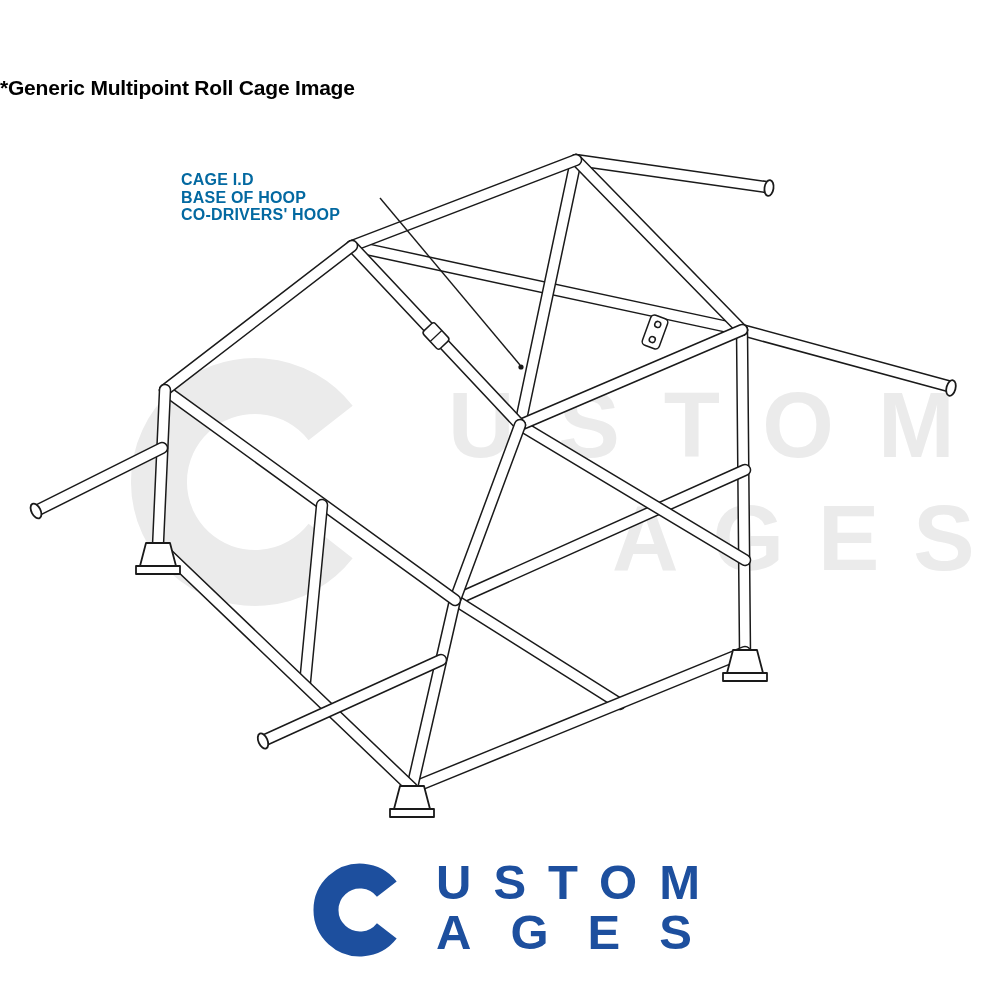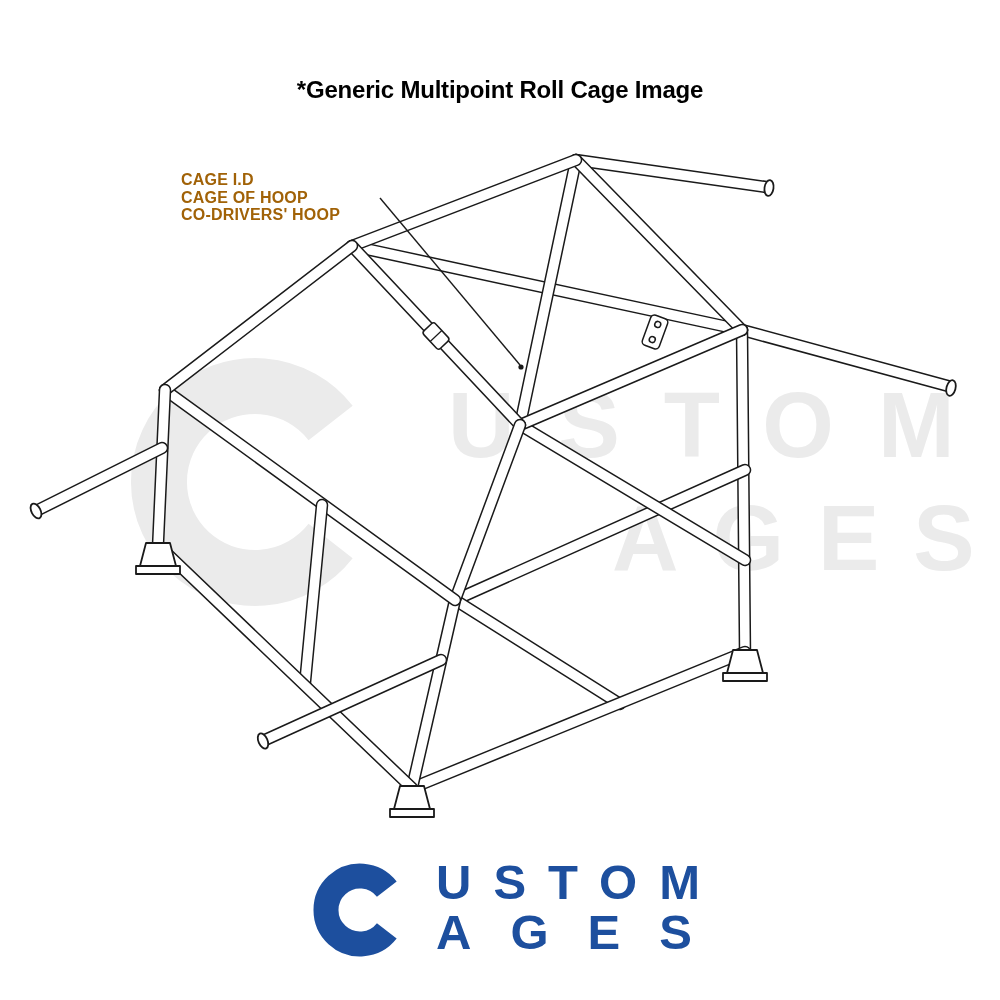--- a/index.html
+++ b/index.html
@@ -1,24 +1,24 @@
 <!DOCTYPE html>
 <html><head>
 <meta charset="utf-8">
 <style>
   html,body{margin:0;padding:0;background:#fff;}
   .stage{position:relative;width:1000px;height:1000px;margin:0 auto;background:#fff;overflow:hidden;
          font-family:"Liberation Sans",sans-serif;}
 
   
-  .caption{position:absolute;top:76px;left:0;right:0;margin:0;text-align:center;
-           font-size:24px;font-weight:700;color:#000;letter-spacing:-0.2px;z-index:4;}
+  .caption{position:absolute;top:76px;left:0;right:0;margin:0;
+           font-size:21px;font-weight:700;color:#000;letter-spacing:-0.2px;z-index:4;}
 
   
-  .callout{position:absolute;left:181px;top:171px;z-index:4;color:#a16207;
+  .callout{position:absolute;left:181px;top:171px;z-index:4;color:#0369a1;
            font-size:16px;font-weight:700;line-height:17.5px;letter-spacing:0.2px;}
 
   
   .watermark{position:absolute;inset:0;z-index:1;color:#ebebeb;}
   .wm-c{position:absolute;left:105px;top:352px;width:320px;height:260px;}
   .wmc{fill:none;stroke:#ebebeb;stroke-width:56;}
   .wm-top{position:absolute;left:448px;top:379px;font-size:92px;font-weight:700;
           letter-spacing:44px;line-height:1;}
   .wm-bottom{position:absolute;left:612px;top:492px;font-size:92px;font-weight:700;
           letter-spacing:34px;line-height:1;}
@@ -45,21 +45,21 @@
 </style>
 </head>
 <body>
 
 <div class="stage">
 
   <h1 class="caption">*Generic Multipoint Roll Cage Image</h1>
 
   <div class="callout">
     <div>CAGE I.D</div>
-    <div>CAGE OF HOOP</div>
+    <div>BASE OF HOOP</div>
     <div>CO-DRIVERS' HOOP</div>
   </div>
 
   <div class="watermark">
     <svg class="wm-c" viewBox="0 0 320 260" aria-label="C">
       <path class="wmc" d="M225.6,70.9 A96,96 0 1 0 225.6,189.1"></path>
     </svg>
     <div class="wm-top">USTOM</div>
     <div class="wm-bottom">AGES</div>
   </div>

